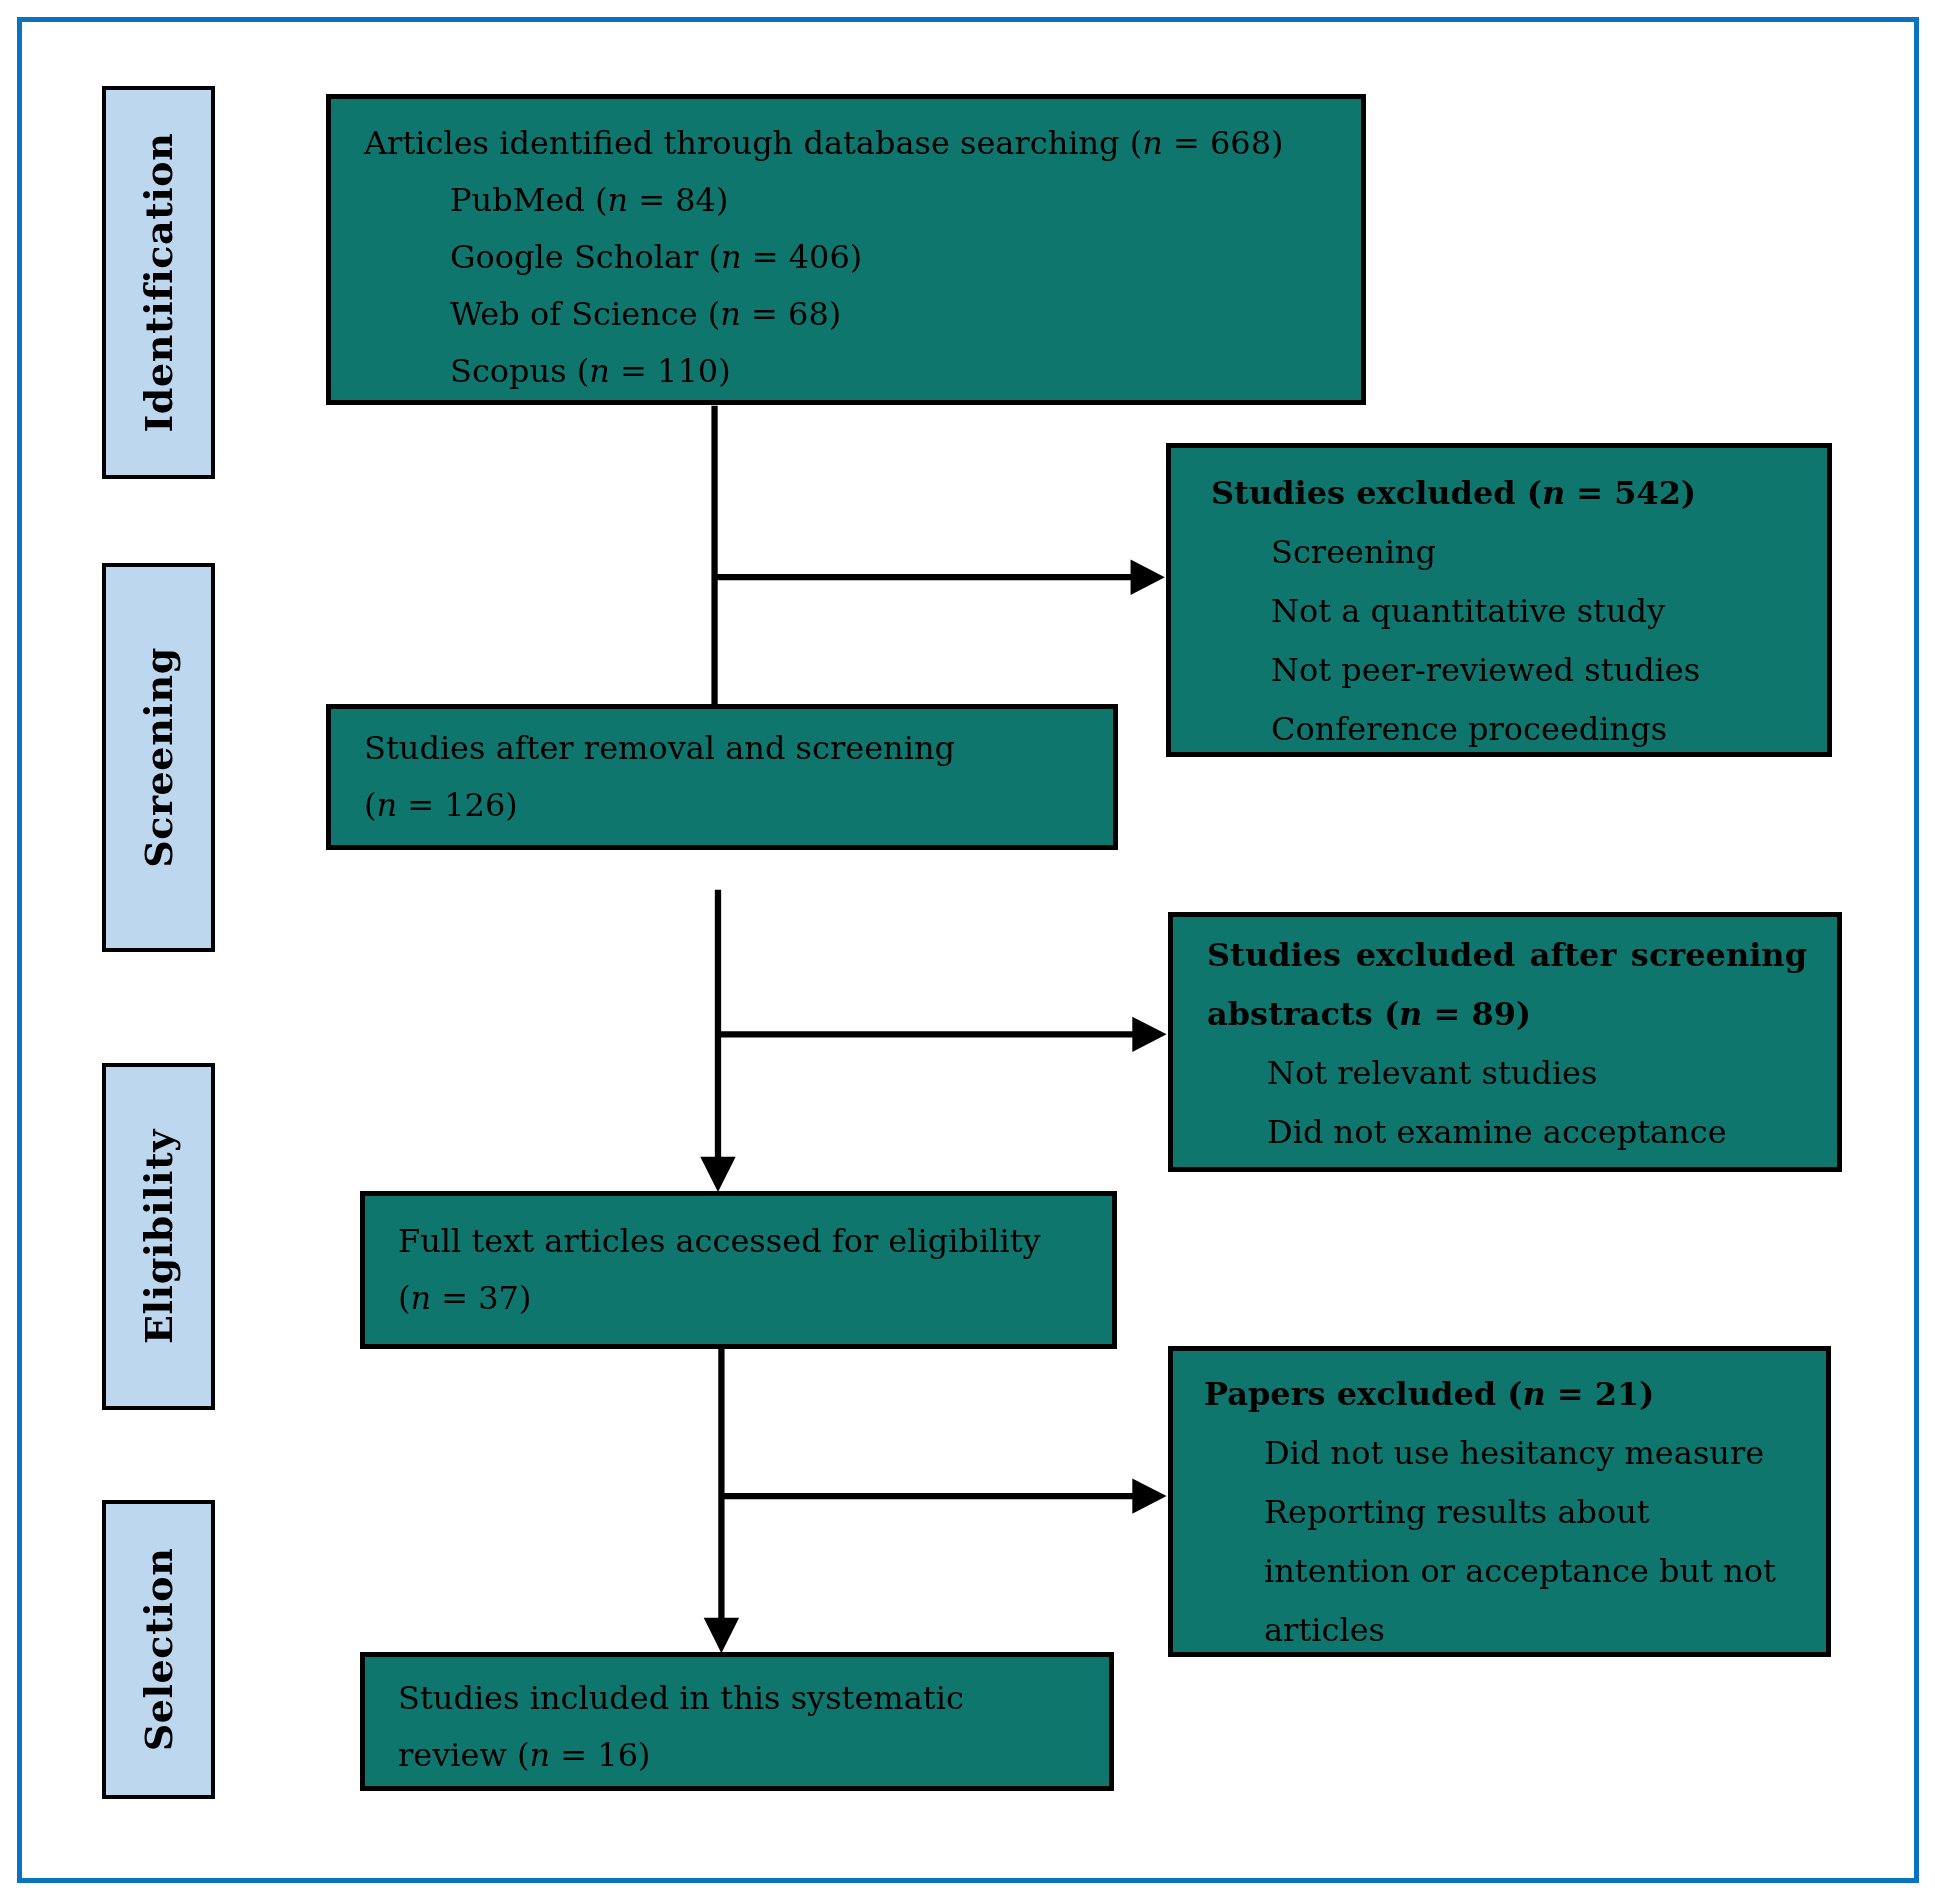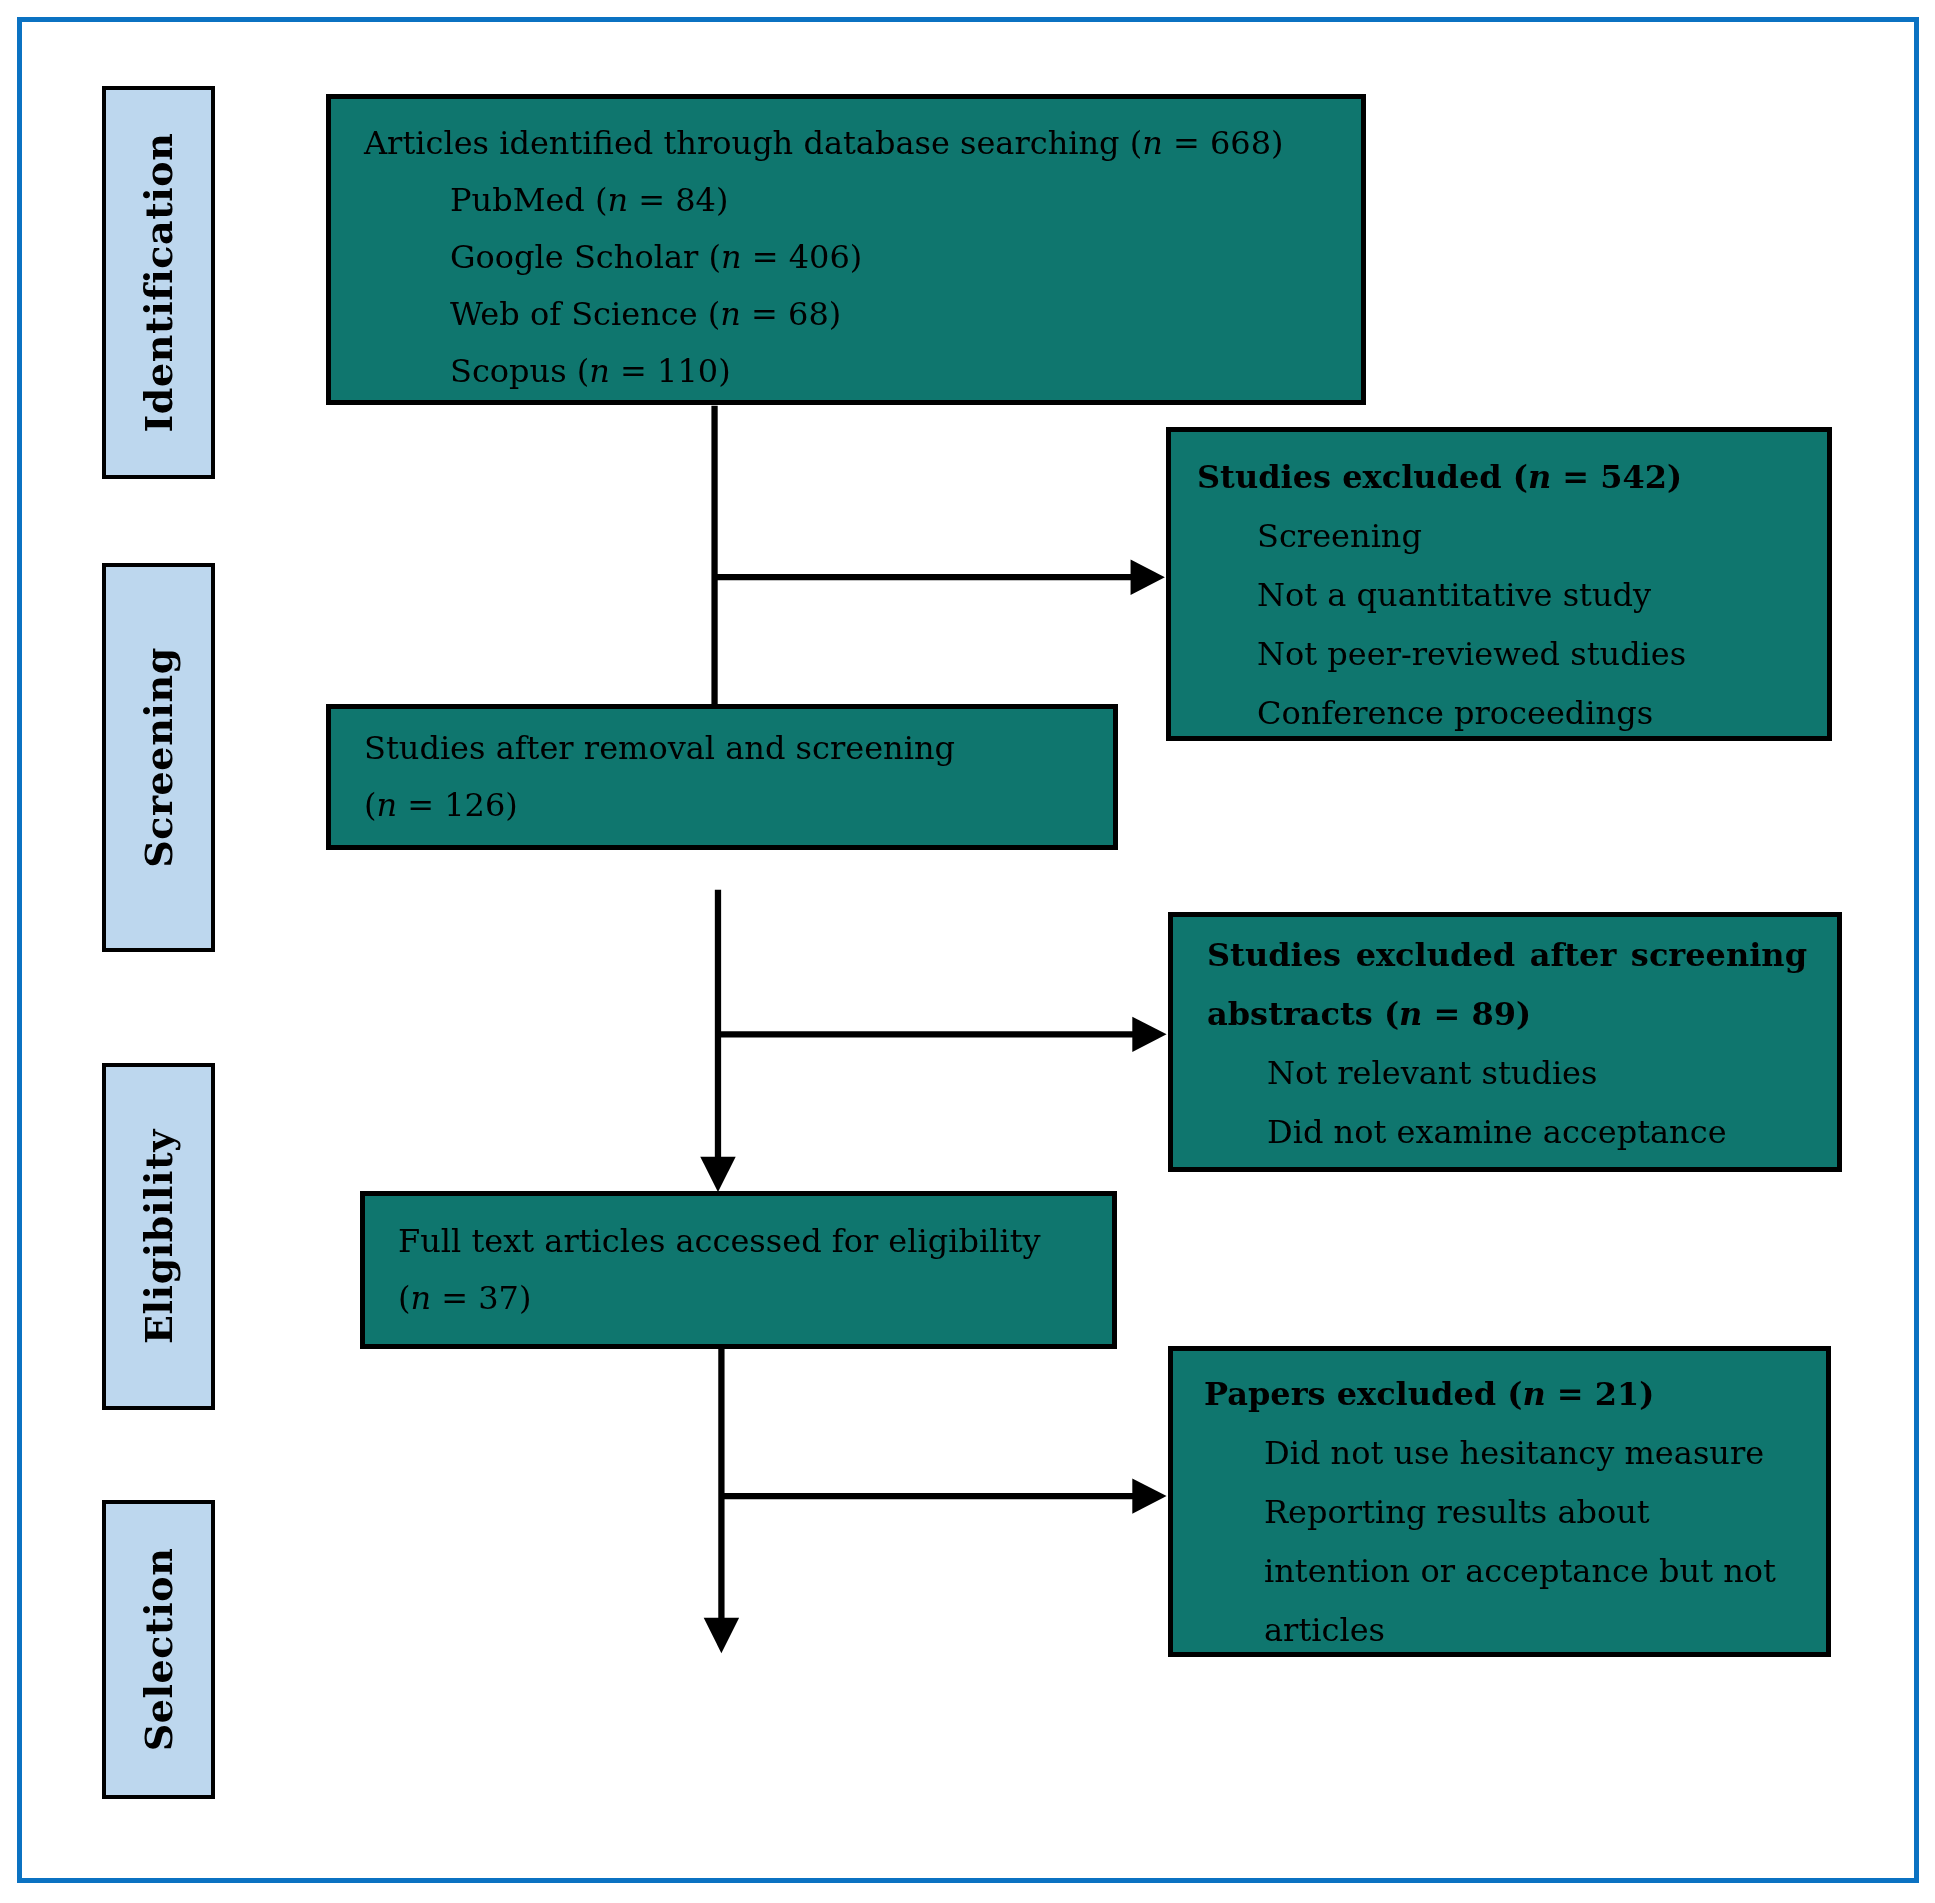--- a/index.html
+++ b/index.html
@@ -40,21 +40,21 @@
   .fbox i,.xbox i{font-family:inherit;}
 
   #box-identified{left:326px;top:94px;width:1040px;height:311px;padding:16px 23px 0 33px;}
   #box-identified .sub{padding-left:86px;}
 
   #box-screened{left:326px;top:704px;width:792px;height:146px;padding:11.4px 23px 0 33px;line-height:57px;}
   #box-eligibility{left:360px;top:1191px;width:757px;height:158px;padding:17px 23px 0 33px;line-height:57px;}
   #box-included{left:360px;top:1652px;width:754px;height:139px;padding:12.6px 23px 0 33px;line-height:57px;}
 
   .xbox{line-height:59px;}
-  #xbox-database{left:1166px;top:427px;width:666px;height:314px;padding:16px 26px 0 26px;}
+  #xbox-database{left:1166px;top:443px;width:666px;height:314px;padding:16px 26px 0 40px;}
   #xbox-abstracts{left:1168px;top:912px;width:674px;height:260px;padding:9.1px 30px 0 34px;}
   #xbox-fulltext{left:1168px;top:1346px;width:663px;height:311px;padding:13.7px 26px 0 31px;}
   .xbox .header{font-weight:bold;}
   .xbox .item{padding-left:60px;}
   .justified{text-align:justify;text-align-last:justify;white-space:normal;}
 </style>
 </head>
 <body>
 
 <div class="canvas">
@@ -112,20 +112,24 @@
   <div class="fbox" id="box-screened">
     <div class="fline">Studies after removal and screening</div>
     <div class="fline">(<i>n</i> = 126)</div>
   </div>
 
   <div class="fbox" id="box-eligibility">
     <div class="fline">Full text articles accessed for eligibility</div>
     <div class="fline">(<i>n</i> = 37)</div>
   </div>
 
+  <div class="fbox" id="box-included">
+    <div class="fline">Studies included in this systematic</div>
+    <div class="fline">review (<i>n</i> = 16)</div>
+  </div>
 
   <div class="xbox" id="xbox-database">
     <div class="xline header">Studies excluded (<i>n</i> = 542)</div>
     <div class="xline item">Screening</div>
     <div class="xline item">Not a quantitative study</div>
     <div class="xline item">Not peer-reviewed studies</div>
     <div class="xline item">Conference proceedings</div>
   </div>
 
   <div class="xbox" id="xbox-abstracts">

